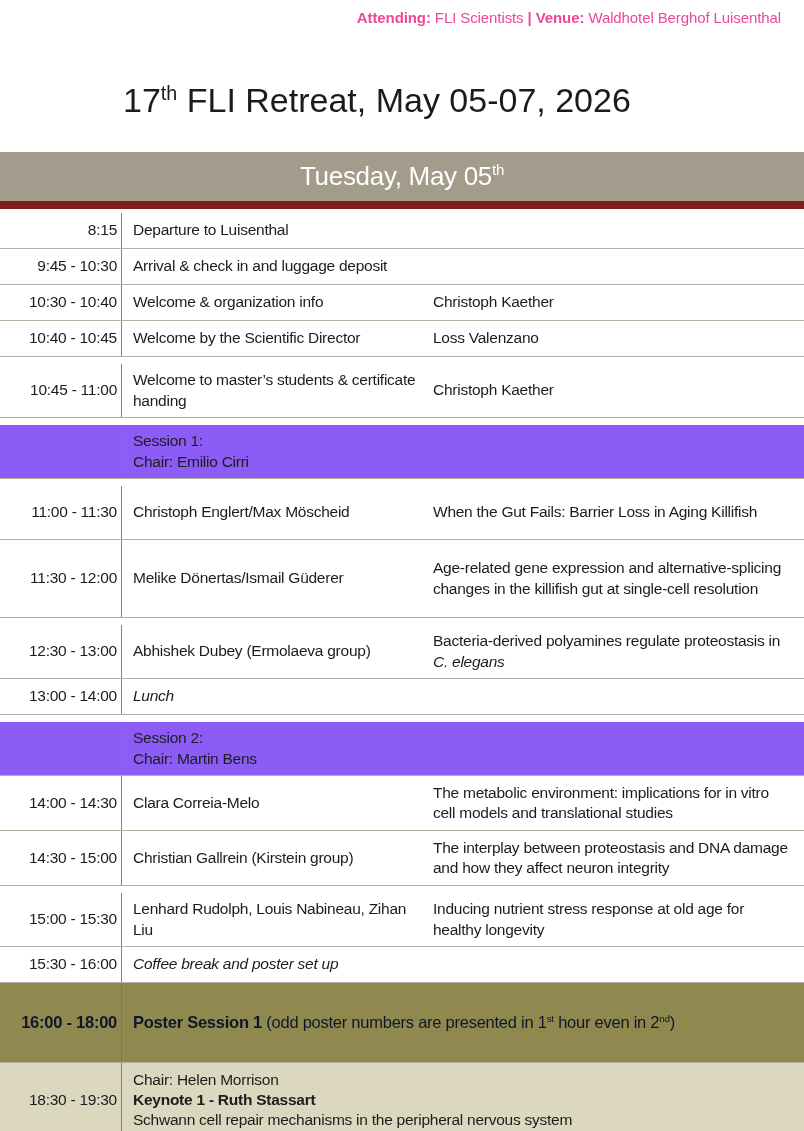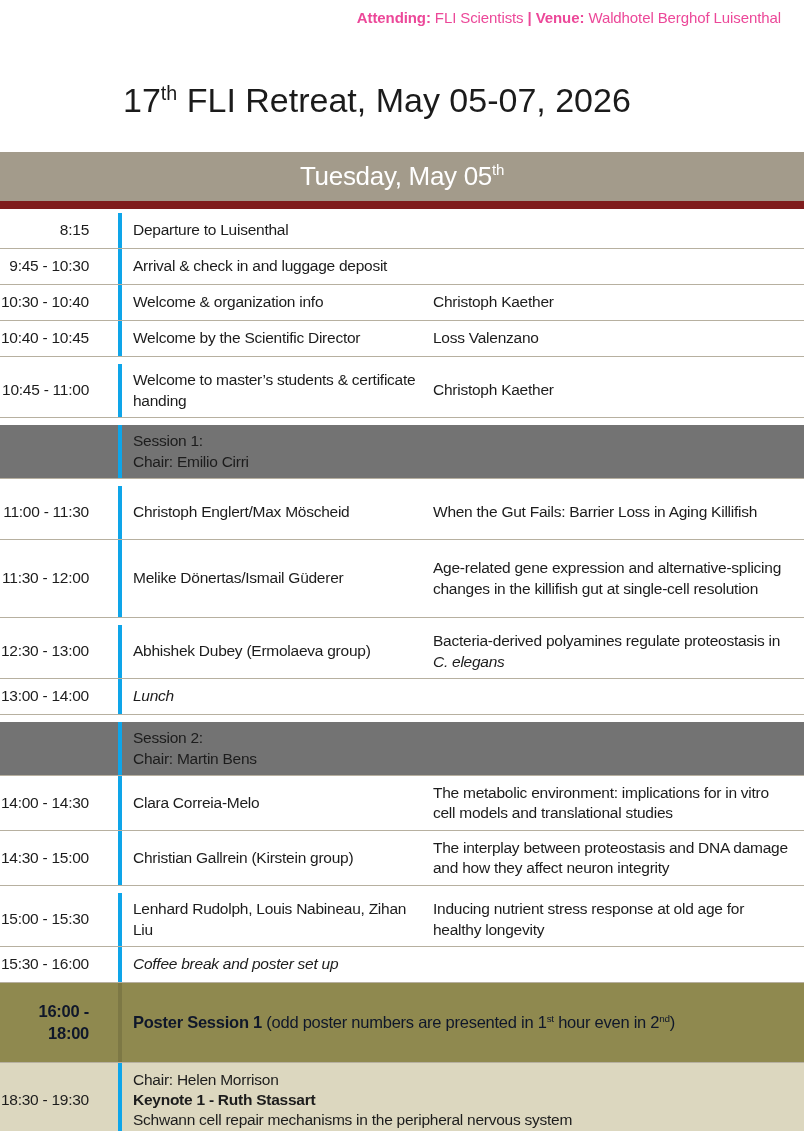--- a/index.html
+++ b/index.html
@@ -38,33 +38,33 @@
     color:#ffffff;
     display:flex; align-items:center; justify-content:center;
     font-size:26px; letter-spacing:-0.3px;
   }
   .day-header sup { font-size:0.58em; line-height:0; vertical-align:super; }
   .hgap { height:4px; background:#ffffff; }
   .row { display:flex; border-bottom:1px solid #b7b0a0; background:#ffffff; }
   .time-cell {
     flex:0 0 122px; box-sizing:border-box;
     display:flex; align-items:center; justify-content:flex-end;
-    padding-right:29px; text-align:right;
-    border-right:4px solid #0ea5e9;
+    padding-right:4px; text-align:right;
+    border-right:1px solid #0ea5e9;
   }
   .body-cell {
     flex:1; display:flex; align-items:center;
     padding:6px 12px 6px 11px; box-sizing:border-box;
   }
   .c1 { flex:0 0 300px; box-sizing:border-box; padding-right:12px; }
   .c2 { flex:1; }
   .mh35{ min-height:35px; } .mh53{ min-height:53px;margin-top:7px; } .mh54{ min-height:54px;justify-content:space-between; }
   .mh77{ min-height:77px; } .mh79{ min-height:79px; } .mh74{ min-height:74px; }
   .mh34{ min-height:34px; }
-  .row.session { background:#737373; }
+  .row.session { background:#8b5cf6; }
   .row.poster  { background:#8f894f; color:#0f172a; font-size:16.5px; }
   .row.poster .time-cell { font-weight:bold; border-right-color:#7d7845; }
   .row.keynote { background:#dcd7bf; }
   .row.last { border-bottom:none; }
   .row.last .time-cell { border-bottom:1px solid #b7b0a0;font-style:italic; }
   .it { font-style:italic; }
   .bd { font-weight:bold; }
   sup.sm { font-size:0.6em; line-height:0; vertical-align:super; }
 </style>
 </head>

